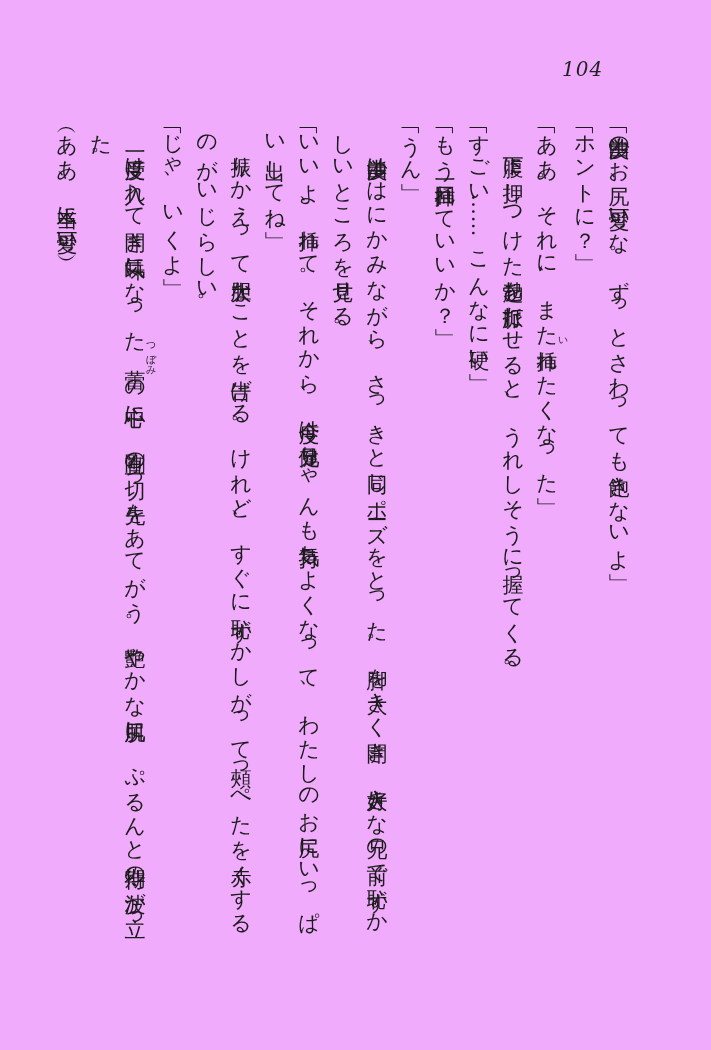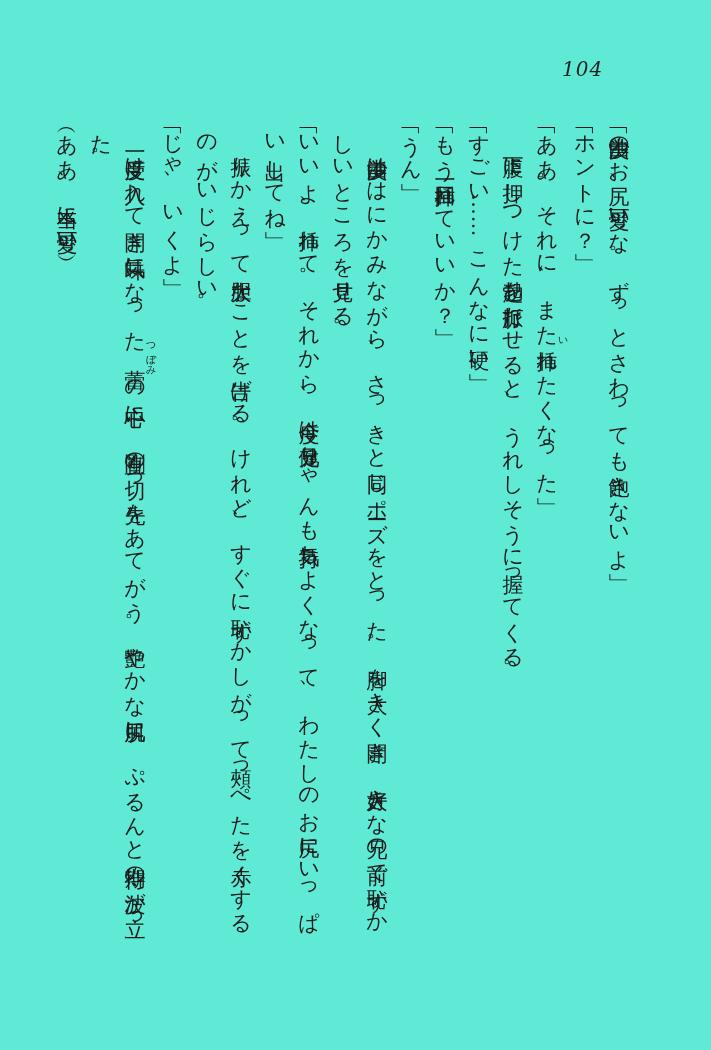--- a/index.html
+++ b/index.html
@@ -8,21 +8,21 @@
   }
   body {
     width: 711px;
     height: 1050px;
     background: #f6f5f2;
   }
   .page {
     position: relative;
     width: 711px;
     height: 1050px;
-    background: #5eead4;
+    background: #f0abfc;
     overflow: hidden;
     font-family: "DejaVu Serif", "Liberation Serif", serif;
     color: #1b1b1b;
   }
   .page-number {
     position: absolute;
     top: 57px;
     left: 562px;
     font-size: 20px;
     font-style: italic;

